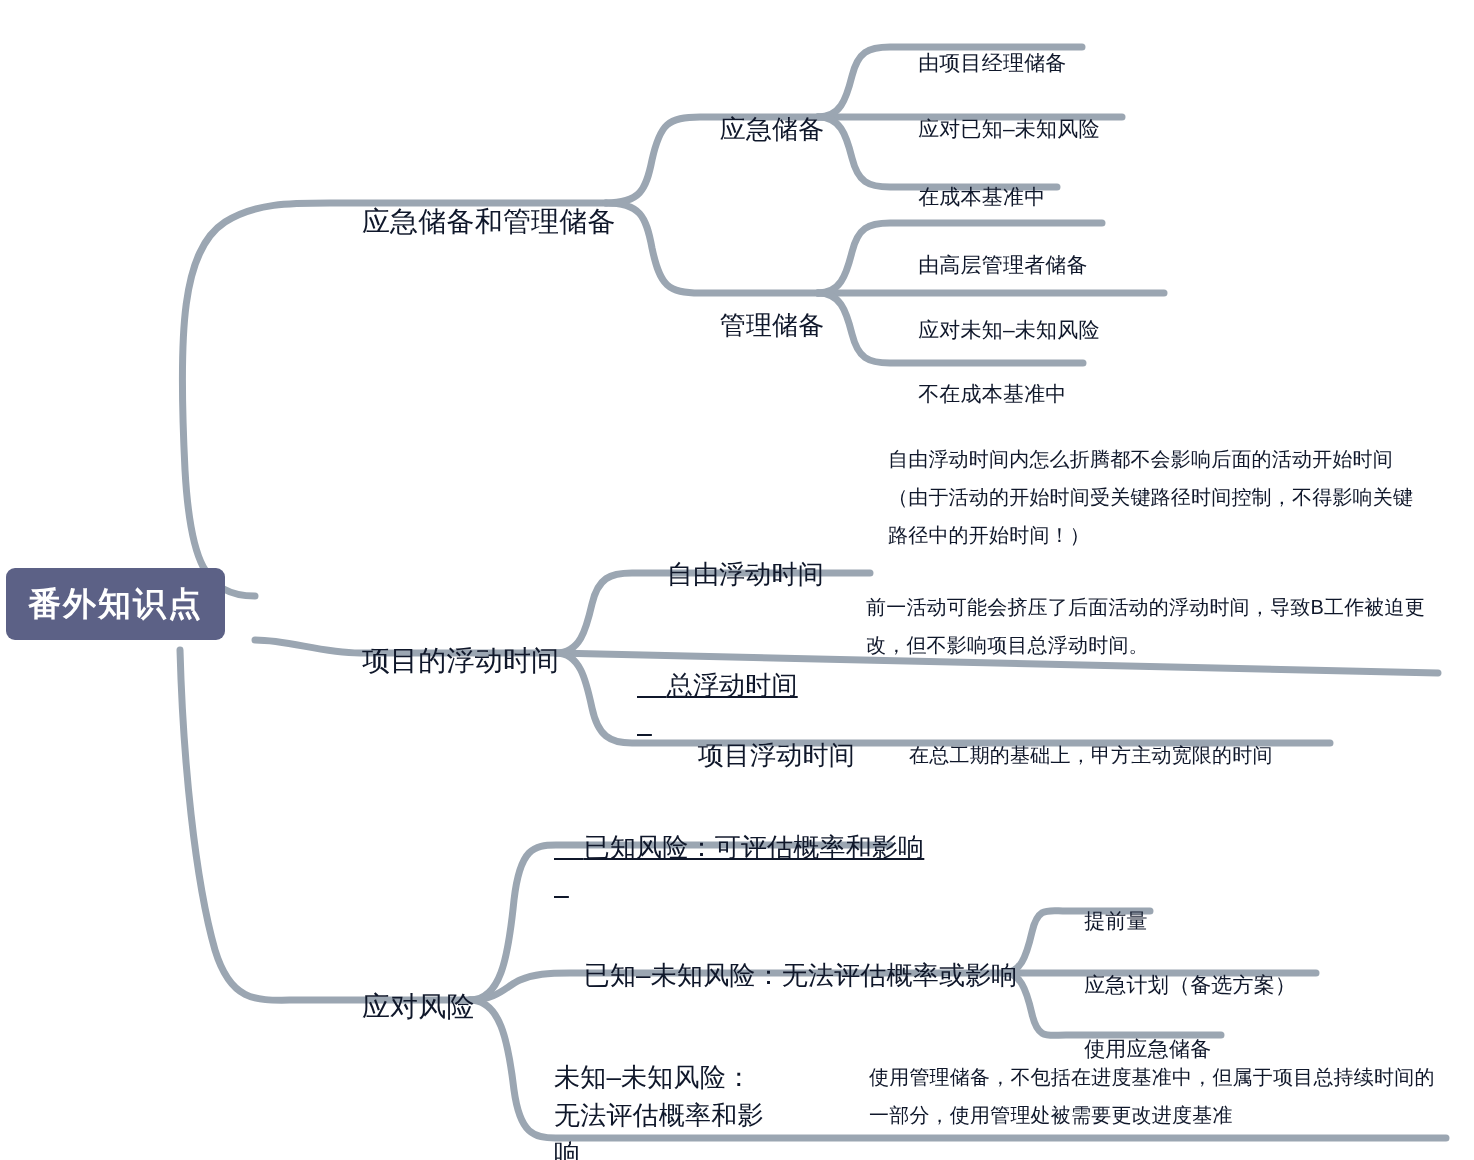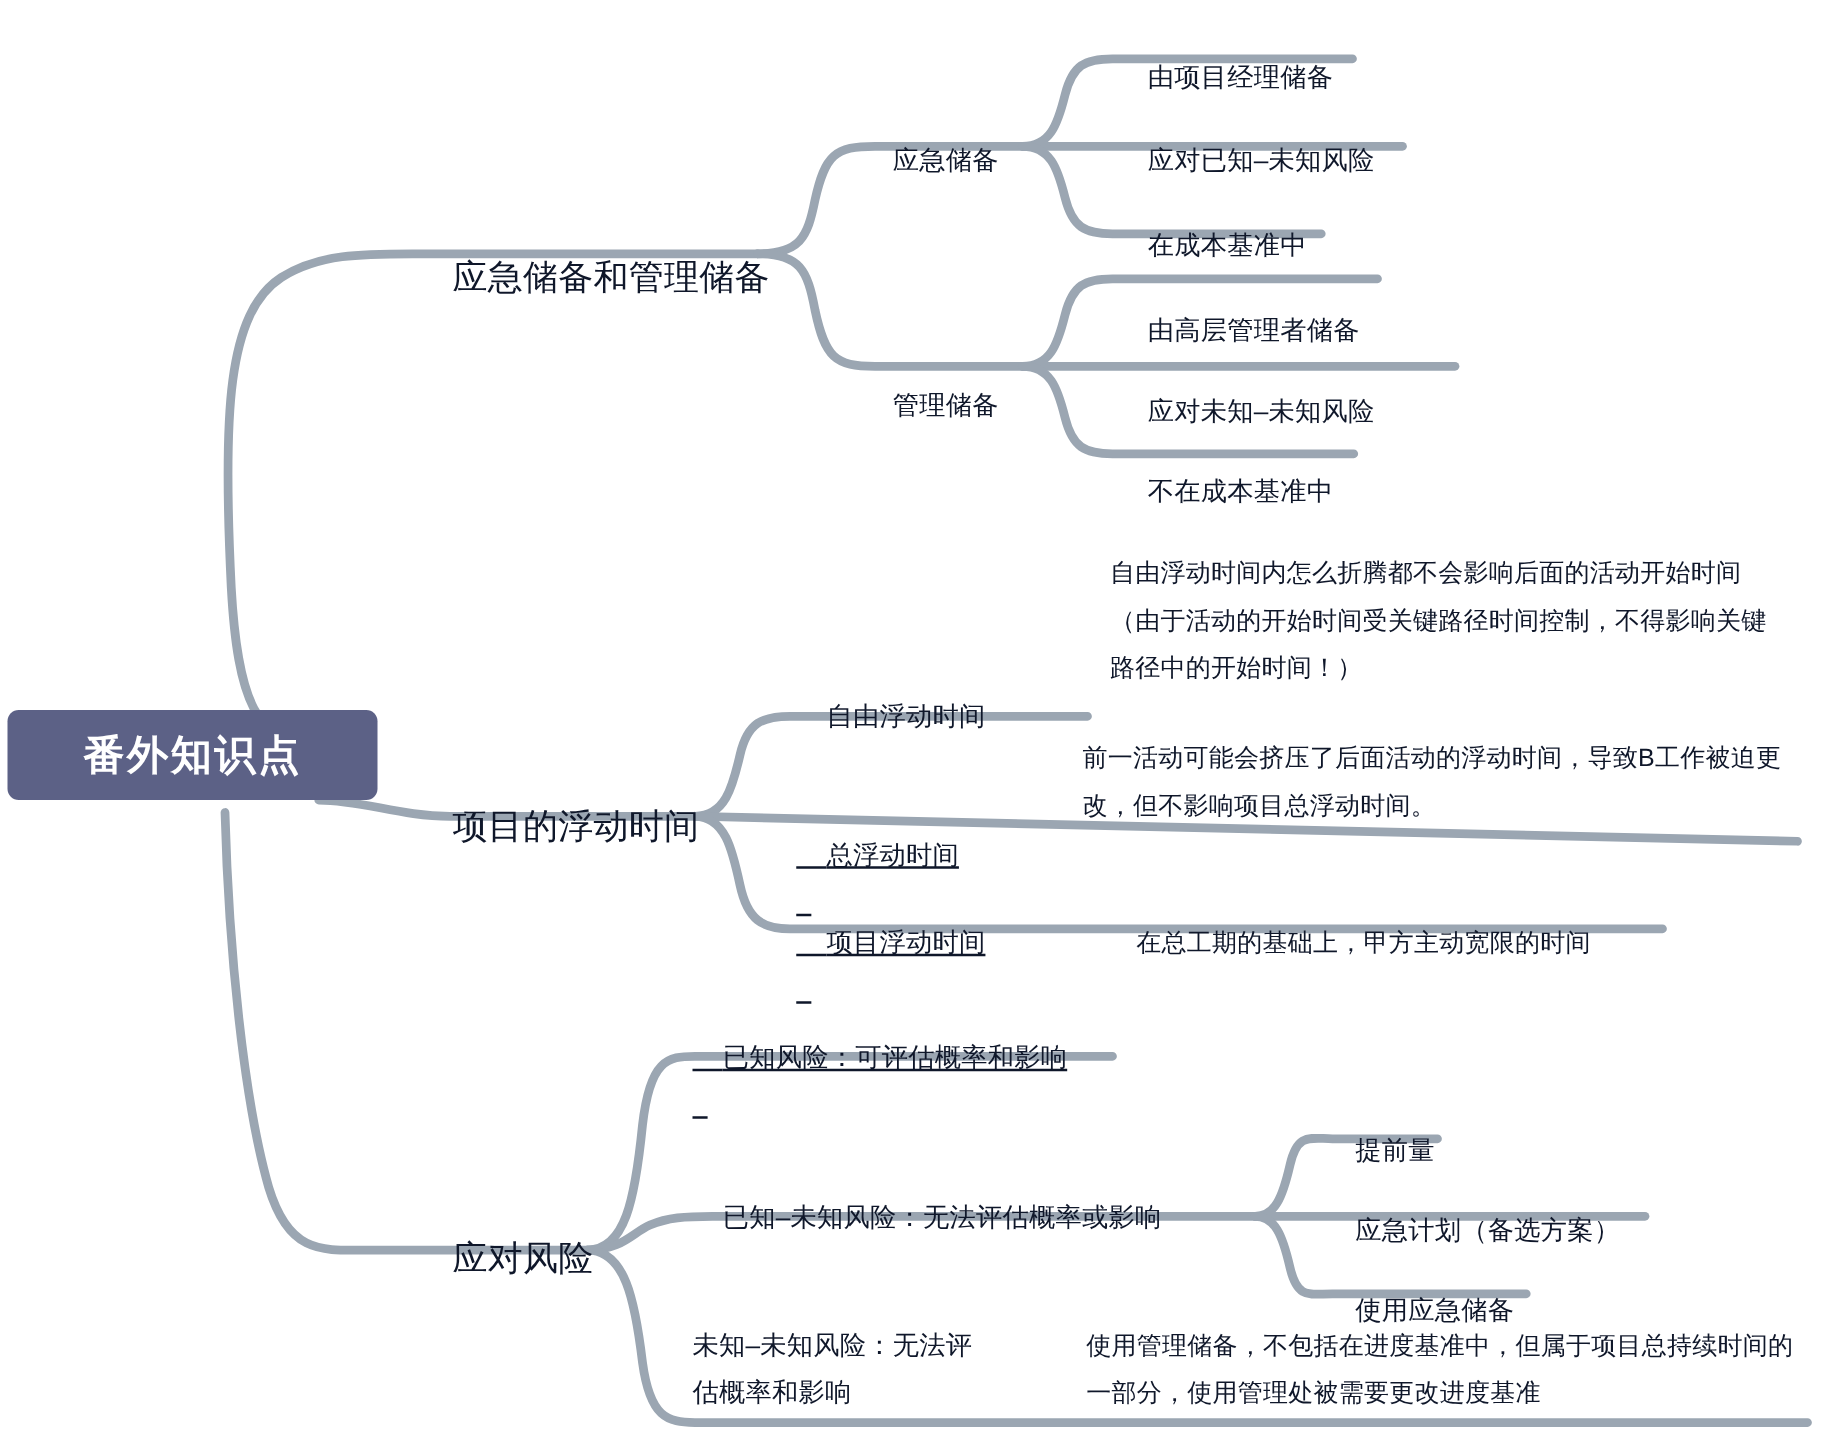--- a/index.html
+++ b/index.html
@@ -42,21 +42,21 @@
     color: #ffffff;
     font-size: 33px;
     font-weight: bold;
     letter-spacing: 2px;
     display: flex;
     align-items: center;
     justify-content: center;
     box-sizing: border-box;
   }
   .l1 { font-size: 28px; }
-  .l2 { font-size: 21px; }
+  .l2 { font-size: 26px; }
   .leaf { font-size: 21px; }
   .small { font-size: 20px; }
 </style>
 </head>
 <body>
 
 <div id="canvas">
 
   <svg id="links" viewBox="0 0 1474 1160" width="1474" height="1160">
     <g fill="none" stroke="#9ba6b2" stroke-width="7" stroke-linecap="round" stroke-linejoin="round">
@@ -85,21 +85,21 @@
       <path d="M 470 1000 C 500 1000 508 960 514 900 C 520 848 534 845 556 845 L 890 845"></path>
       <path d="M 470 1000 C 498 1000 506 986 520 980 C 534 974 548 973 570 973 L 1004 973"></path>
       <path d="M 470 1000 C 500 1000 508 1040 514 1090 C 520 1134 534 1138 556 1138 L 1446 1138"></path>
 
       <path d="M 1004 973 C 1020 973 1026 958 1032 932 C 1038 906 1048 911 1066 911 L 1150 911"></path>
       <path d="M 1004 973 L 1316 973"></path>
       <path d="M 1004 973 C 1020 973 1026 988 1032 1014 C 1038 1040 1048 1035 1066 1035 L 1221 1035"></path>
     </g>
   </svg>
 
-  <div class="root-node" style="left:6px; top:568px; width:296px; height:72px;">
+  <div class="root-node" style="left:6px; top:568px; width:219px; height:72px;">
     <span>番外知识点</span>
   </div>
 
   <div class="node l1" style="left:330px; top:165px;">
     <span>应急储备和管理储备</span>
   </div>
 
   <div class="node l2" style="left:690px; top:72px;">
     <span>应急储备</span>
   </div>
@@ -137,21 +137,21 @@
     <span>自由浮动时间内怎么折腾都不会影响后面的活动开始时间（由于活动的开始时间受关键路径时间控制，不得影响关键路径中的开始时间！）</span>
   </div>
 
   <div class="node l2" style="left:637px; top:628px;text-decoration:underline;">
     <span>总浮动时间</span>
   </div>
   <div class="node wrap small" style="left:866px; top:588px; width:566px;">
     <span>前一活动可能会挤压了后面活动的浮动时间，导致B工作被迫更改，但不影响项目总浮动时间。</span>
   </div>
 
-  <div class="node l2" style="left:637px; top:698px;text-decoration:underline;">
+  <div class="node l2" style="left:668px; top:698px;">
     <span>项目浮动时间</span>
   </div>
   <div class="node small" style="left:886px; top:698px;">
     <span>在总工期的基础上，甲方主动宽限的时间</span>
   </div>
 
   <div class="node l1" style="left:330px; top:950px;text-align:center;">
     <span>应对风险</span>
   </div>
 

